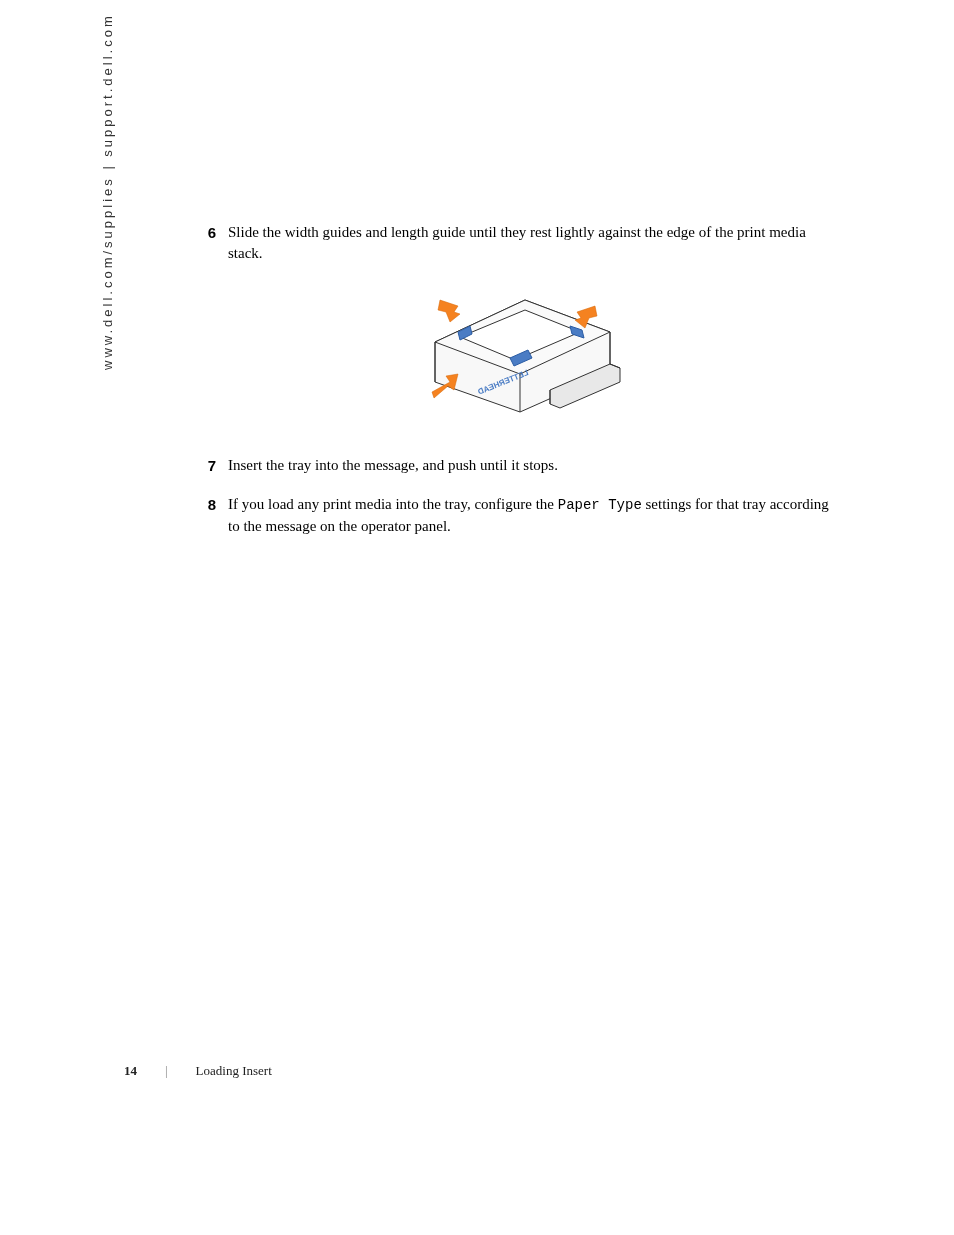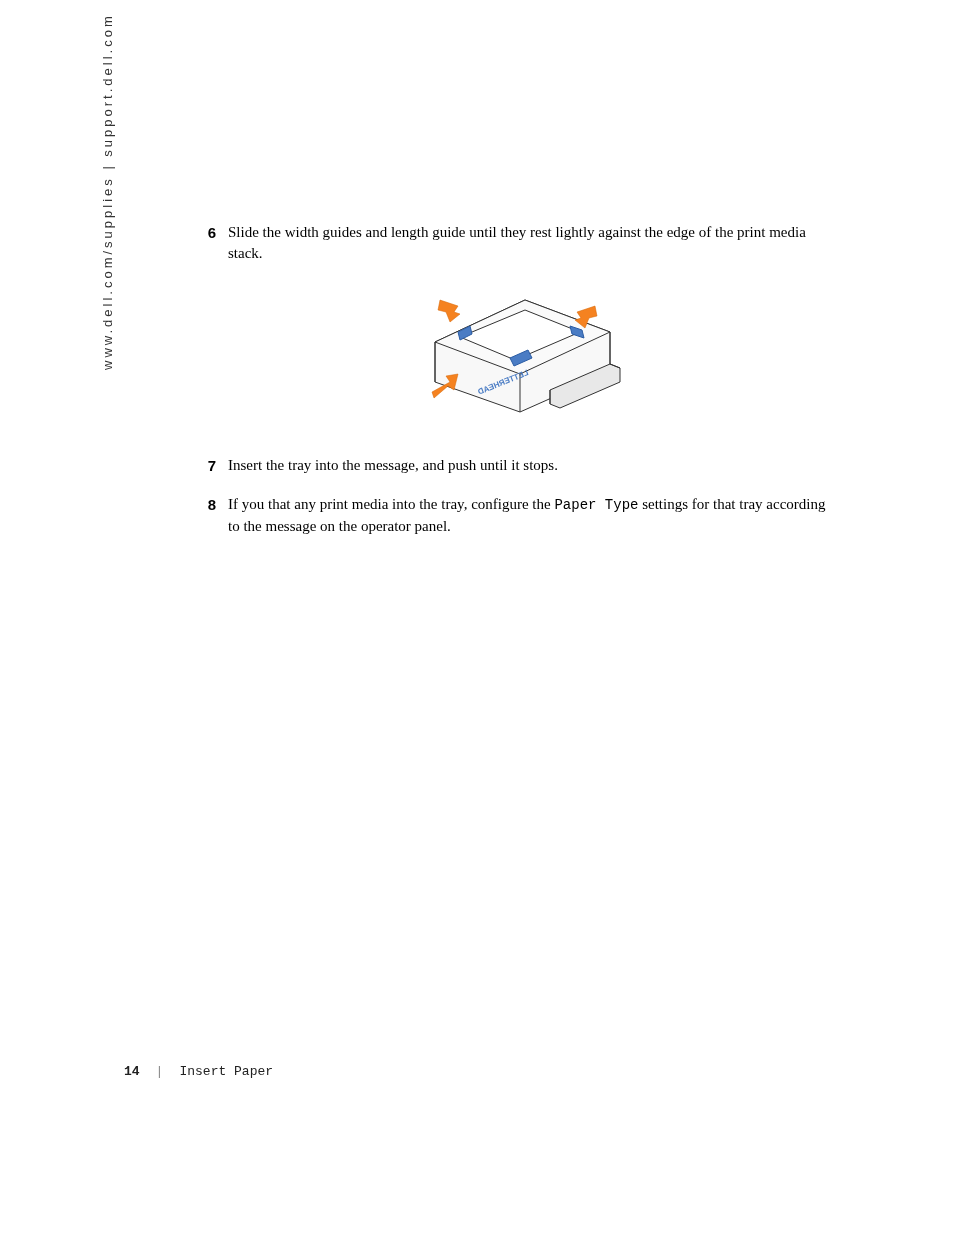--- a/index.html
+++ b/index.html
@@ -56,26 +56,26 @@
     }
     .code-text {
       font-family: 'Courier New', Courier, monospace;
       font-size: 14px;
       text-align: right;
     }
     .footer {
       position: absolute;
       left: 124px;
       bottom: 156px;
-      font-family: Liberation Mono, monospace;
+      font-family: Liberation Serif, serif;
       font-size: 13px;
       color: #222;
       display: flex;
       align-items: center;
-      gap: 16px;
+      gap: 28px;
     }
     .footer-page {
       font-weight: bold;
     }
     .footer-divider {
       color: #888;
     }
     .figure-svg {
       width: 220px;
       height: 145px;
@@ -130,23 +130,23 @@
   </div>
 
   <div class="step">
     <div class="step-number">7</div>
     <div class="step-text">Insert the tray into the message, and push until it stops.</div>
   </div>
 
   <div class="step">
     <div class="step-number">8</div>
     <div class="step-text">
-      <span>If you that any print media into the tray, configure the </span><span class="code-text">Paper Type</span><span> settings for that tray according to the message on the operator panel.</span>
+      <span>If you load any print media into the tray, configure the </span><span class="code-text">Paper Type</span><span> settings for that tray according to the message on the operator panel.</span>
     </div>
   </div>
 
 </div>
 
 <div class="footer">
   <span class="footer-page">14</span>
   <span class="footer-divider">|</span>
-  <span>Insert Paper</span>
+  <span>Loading Insert</span>
 </div>
 
 </body></html>

